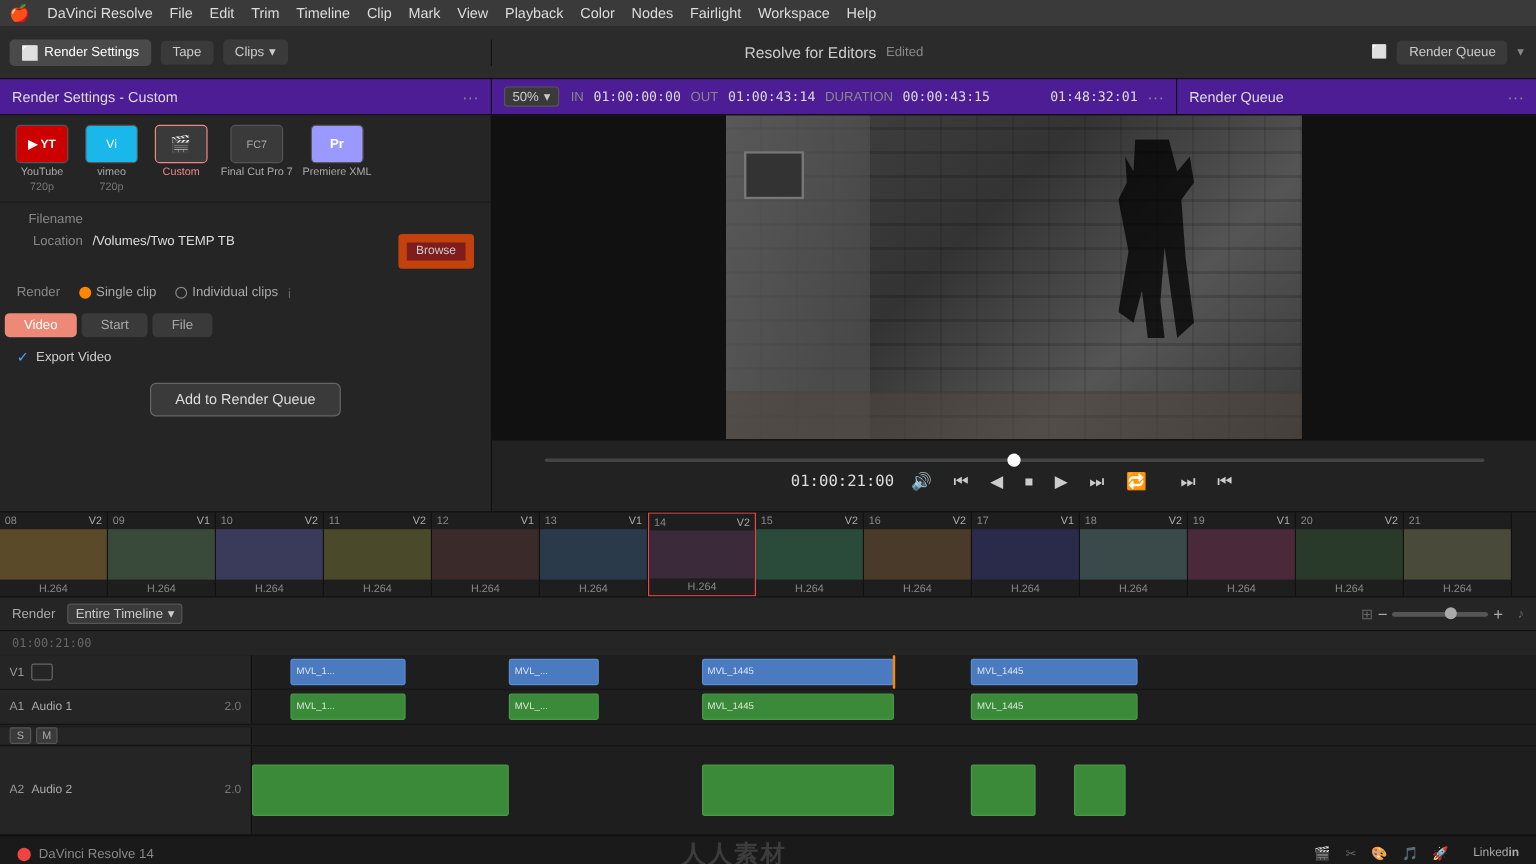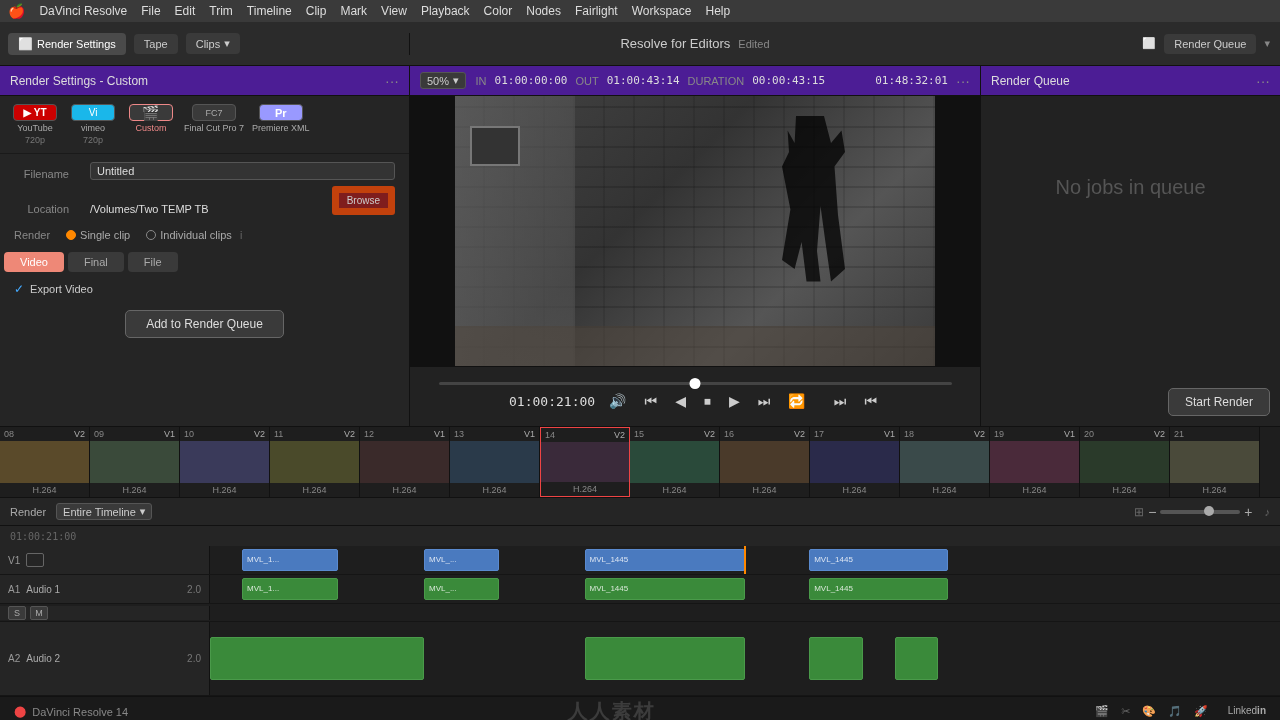--- a/index.html
+++ b/index.html
@@ -151,21 +151,21 @@
     .preset-btn {
       display: flex;
       flex-direction: column;
       align-items: center;
       gap: 2px;
       cursor: pointer;
       min-width: 50px;
     }
     .preset-icon {
       width: 44px;
-      height: 17px;
+      height: 32px;
       background: #3a3a3a;
       border-radius: 4px;
       display: flex;
       align-items: center;
       justify-content: center;
       border: 1px solid #555;
       font-size: 9px;
       color: #aaa;
     }
     .preset-btn.active .preset-icon { border-color: #e87;  }
@@ -174,22 +174,22 @@
 
     
     .settings-section {
       padding: 8px 14px;
       display: flex;
       flex-direction: column;
       gap: 6px;
     }
     .field-row {
       display: flex;
-      align-items: flex-end;
-      gap: 21px;
+      align-items: flex-start;
+      gap: 8px;
     }
     .field-label { color: #888; min-width: 55px; text-align: right; font-size: 11px; }
     .field-value { color: #ddd; font-size: 11px; }
     .field-input {
       flex: 1;
       background: #333;
       border: 1px solid #555;
       color: #ddd;
       padding: 2px 6px;
       border-radius: 3px;
@@ -633,21 +633,20 @@
       </div>
       <div class="preset-btn">
         <div class="preset-icon" style="background:#9999ff; color:#fff; font-size:11px; font-weight:bold;text-align:right;">Pr</div>
         <span class="preset-label">Premiere XML</span>
       </div>
     </div>
 
     <div class="settings-section">
       <div class="field-row">
         <span class="field-label">Filename</span>
-        <input class="field-input" type="text" value="Untitled" style="">
       </div>
       <div class="field-row">
         <span class="field-label">Location</span>
         <span class="field-value" style="flex:1; overflow:hidden; text-overflow:ellipsis; white-space:nowrap;">/Volumes/Two TEMP TB</span>
         <button class="browse-btn">Browse</button>
       </div>
     </div>
 
     <div class="render-option-row">
       <span style="color:#888; font-size:11px;">Render</span>
@@ -657,21 +656,21 @@
       </label>
       <label class="radio-label">
         <div class="radio-dot"></div>
         <span>Individual clips</span>
         <span style="color:#666; margin-left:4px;">ℹ</span>
       </label>
     </div>
 
     <div class="tab-row">
       <button class="panel-tab active">Video</button>
-      <button class="panel-tab">Final</button>
+      <button class="panel-tab">Start</button>
       <button class="panel-tab">File</button>
     </div>
 
     <div class="export-row">
       <span class="checkmark">✓</span>
       <span>Export Video</span>
     </div>
 
     <div class="add-queue-row">
       <button class="add-queue-btn">Add to Render Queue</button>
@@ -707,24 +706,20 @@
         <button class="ctrl-btn">▶</button>
         <button class="ctrl-btn">⏭</button>
         <button class="ctrl-btn">🔁</button>
         <div style="flex:1"></div>
         <button class="ctrl-btn">⏭</button>
         <button class="ctrl-btn">⏮</button>
       </div>
     </div>
   </div>
 
-  <div id="render-queue-panel">
-    <span class="no-jobs-text">No jobs in queue</span>
-    <button class="start-render-btn">Start Render</button>
-  </div>
 </div>
 
 <div id="clip-strip">
   <div class="clip-items">
 
   <div class="clip-thumb">
     <div class="clip-header">
       <span>08</span>
       <span style="color:#aaa">V2</span>
     </div>

